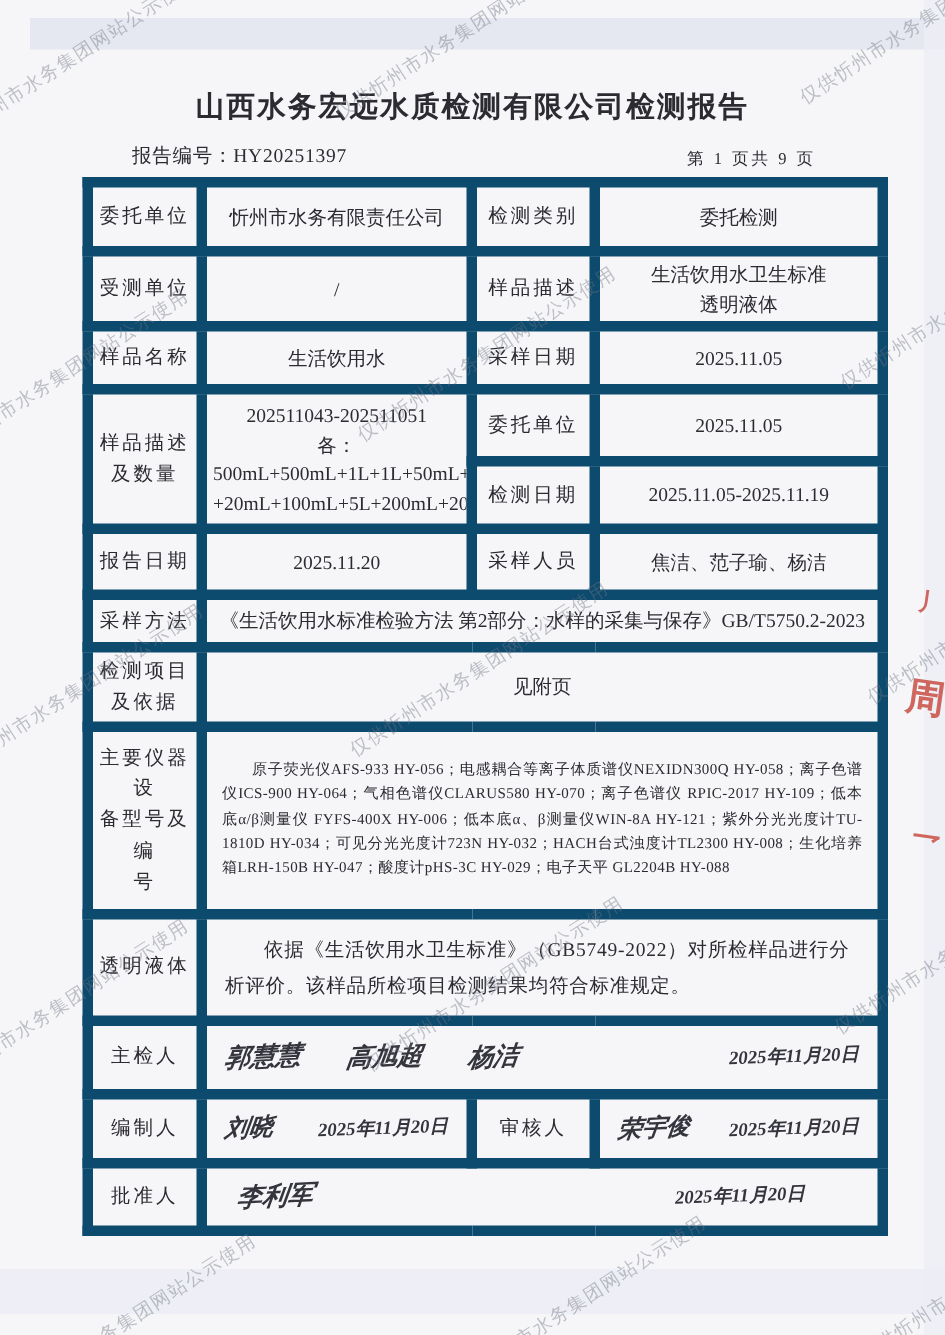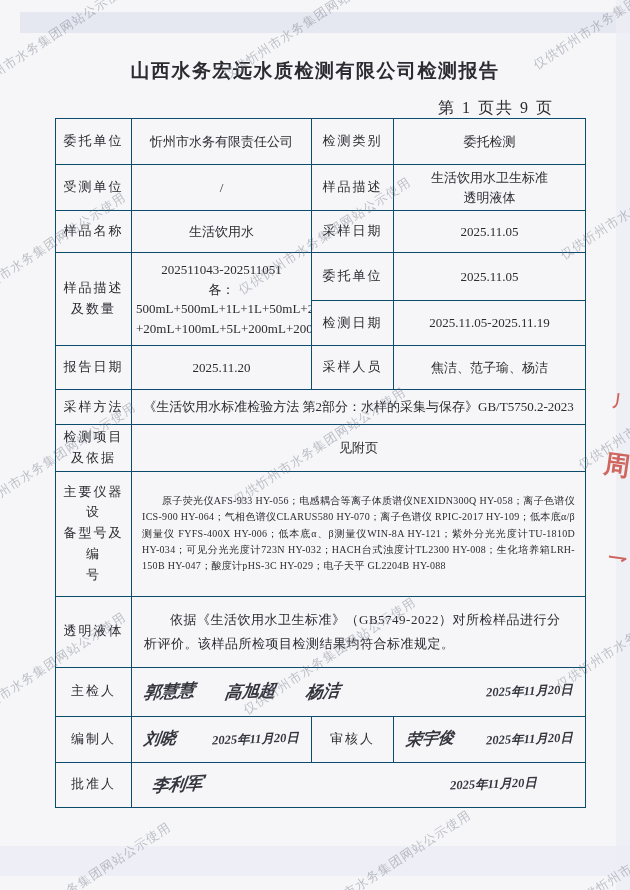--- a/index.html
+++ b/index.html
@@ -25,28 +25,28 @@
     font-size:20px;font-weight:bold;
     transform:rotate(8deg);
     pointer-events:none;
   }
 
   .title{
     position:absolute;top:58px;left:0;width:100%;text-align:center;
     font-size:19px;font-weight:bold;letter-spacing:1.5px;
   }
   .report-no{position:absolute;left:88px;top:95px;font-size:13px;letter-spacing:.5px;}
-  .page-info{position:absolute;right:76px;top:98px;font-size:16px;letter-spacing:2px;}
+  .page-info{position:absolute;right:86px;top:98px;font-size:11px;letter-spacing:2px;}
 
   table.report{
     position:absolute;left:55px;top:118px;width:530px;
     border-collapse:collapse;table-layout:fixed;
   }
   table.report td{
-    border:1px solid #0c4a6e;
+    border:7px solid #0c4a6e;
     font-size:13px;text-align:center;vertical-align:middle;
     padding:2px 4px;overflow:hidden;
   }
   td.lbl{letter-spacing:2px;white-space:pre-line;line-height:1.6;}
   td.pre{white-space:pre-line;line-height:1.5;font-size:12.5px;}
   td.txt{text-align:left;}
   .para{
     margin:2px 6px;text-align:justify;text-indent:2em;
     font-size:10px;line-height:1.62;letter-spacing:.3px;
   }
@@ -72,20 +72,21 @@
 </head>
 <body>
 
 <div class="page" id="page">
 
   <div class="scan-band-top"></div>
   <div class="scan-band-bottom"></div>
   <div class="scan-edge-right"></div>
 
   <div class="title">山西水务宏远水质检测有限公司检测报告</div>
+  <div class="report-no">报告编号：HY20251397</div>
   <div class="page-info">第 1 页共 9 页</div>
 
   <table class="report">
     <colgroup>
         <col style="width:76px">
         <col style="width:180px">
         <col style="width:82px">
         <col style="width:192px">
       </colgroup>
     <tbody>

